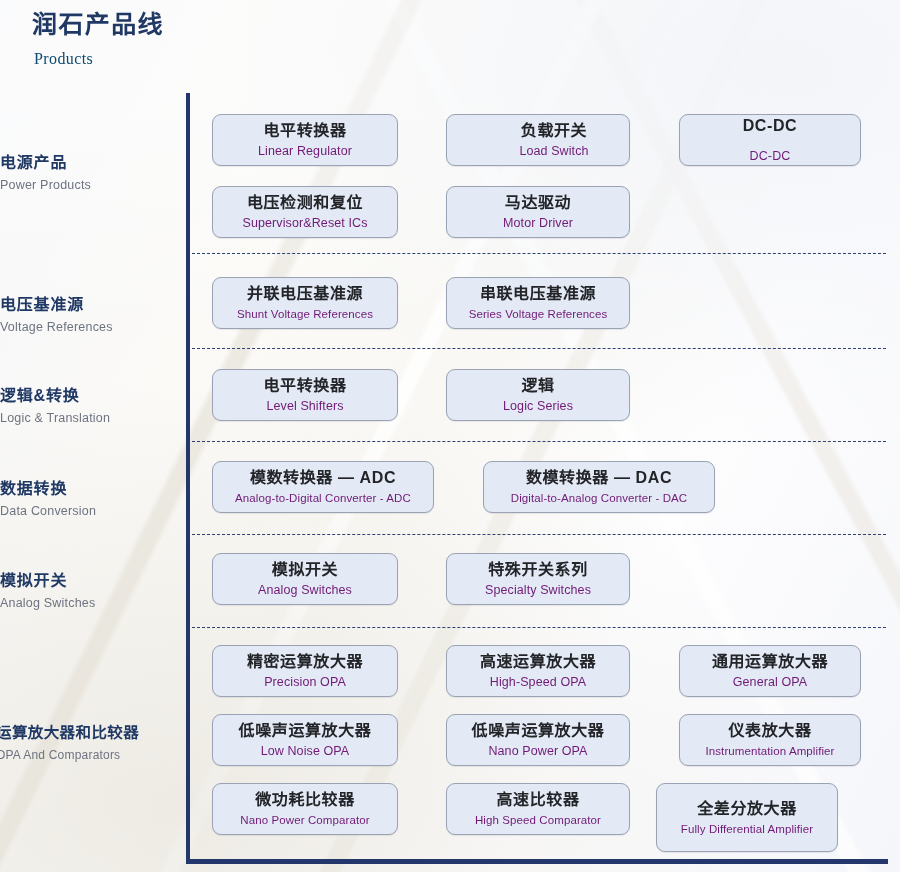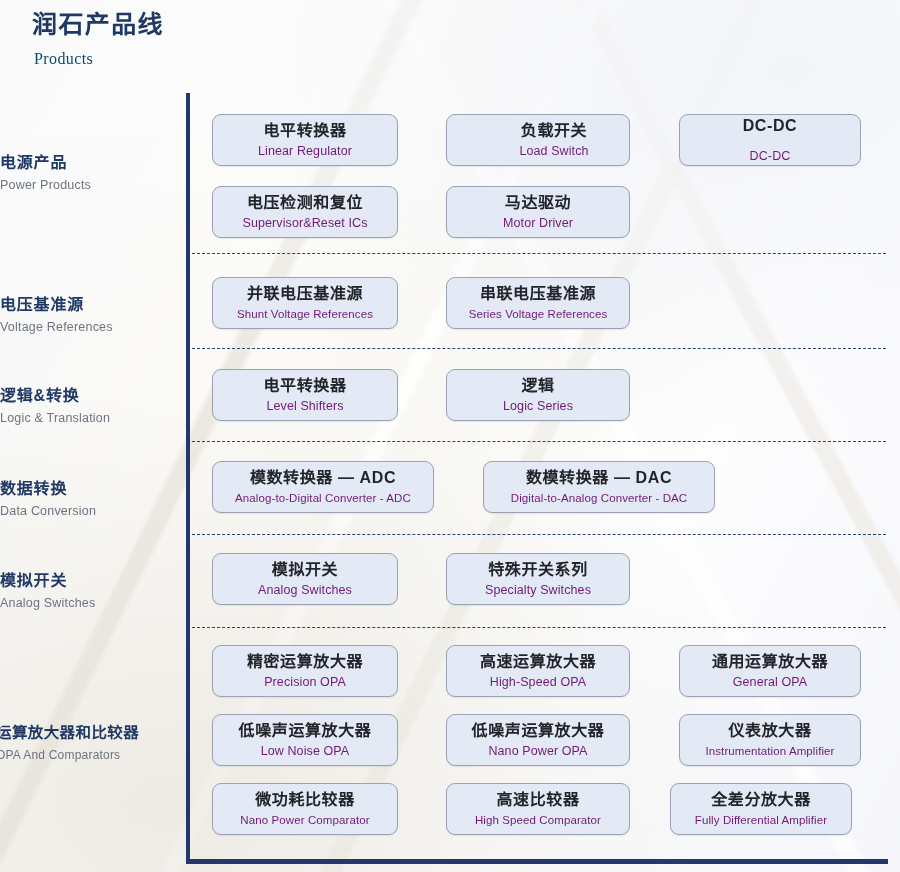--- a/index.html
+++ b/index.html
@@ -274,17 +274,17 @@
       <div class="card-en">Instrumentation Amplifier</div>
     </div>
     <div class="card narrow-en" style="left: 212px; top: 783px; width: 186px; height: 52px;">
       <div class="card-zh">微功耗比较器</div>
       <div class="card-en">Nano Power Comparator</div>
     </div>
     <div class="card narrow-en" style="left: 446px; top: 783px; width: 184px; height: 52px;">
       <div class="card-zh">高速比较器</div>
       <div class="card-en">High Speed Comparator</div>
     </div>
-    <div class="card narrow-en" style="left: 670px; top: 783px; width: 182px; height: 52px;">
+    <div class="card narrow-en" style="left: 656px; top: 783px; width: 182px; height: 69px;">
       <div class="card-zh">全差分放大器</div>
       <div class="card-en">Fully Differential Amplifier</div>
     </div>
   </div>
 
 </body></html>

